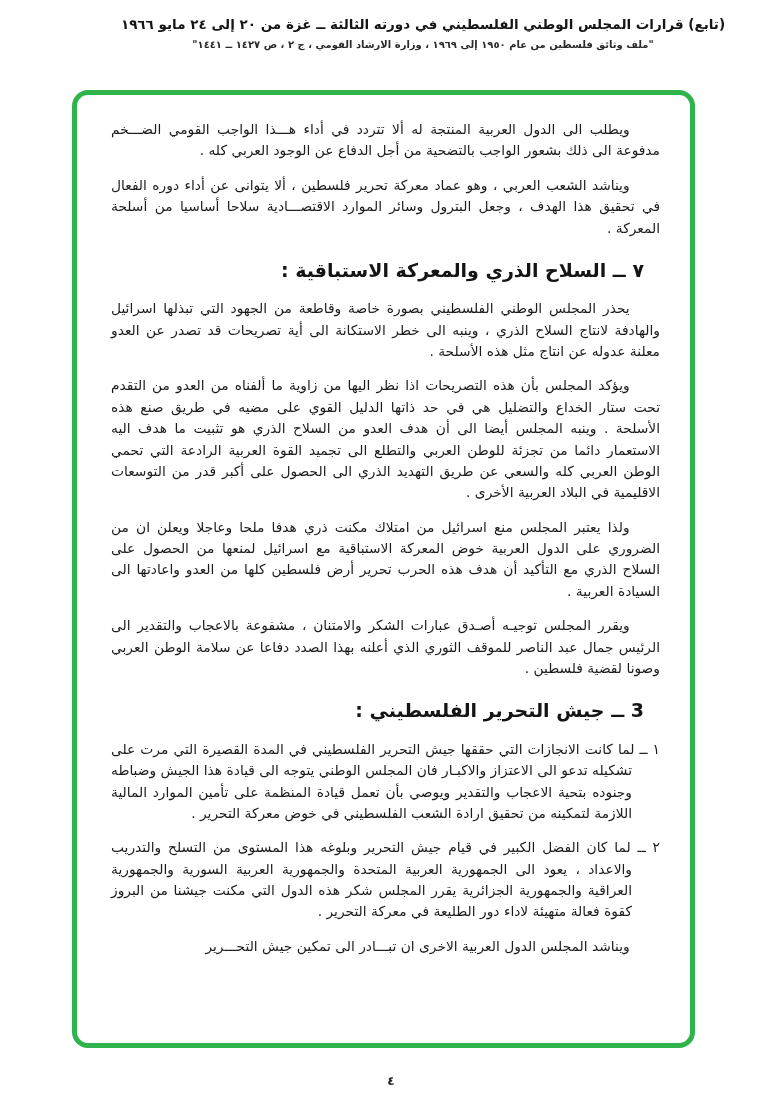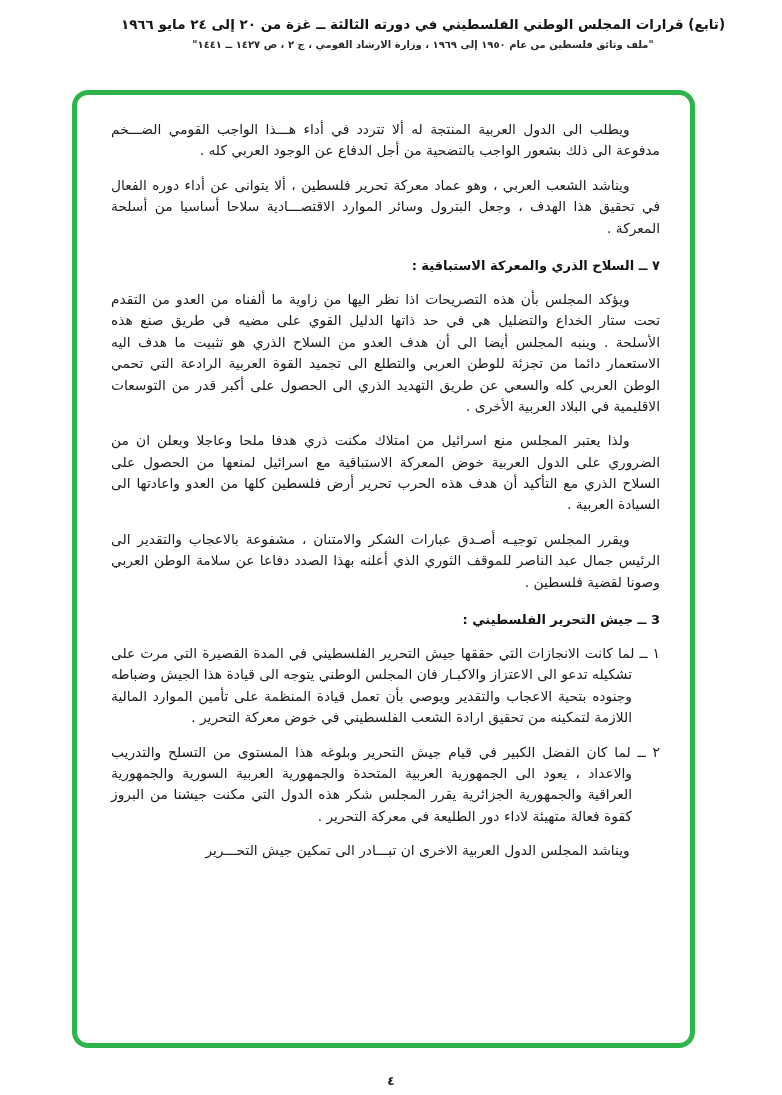--- a/index.html
+++ b/index.html
@@ -54,22 +54,22 @@
     font-size: 13.8px;
     line-height: 1.55;
     color: #1c1c1c;
     text-align: justify;
   }
   .para {
     margin: 0 0 13px 0;
     text-indent: 2.2em;
   }
   .section-heading {
-    margin: 17px 0 13px 0;
-    font-size: 13px;
+    margin: 17px 16px 13px 0;
+    font-size: 19px;
     font-weight: 700;
     text-indent: 0;
     color: #141414;
   }
   .list-item {
     margin: 0 0 13px 0;
     padding-right: 28px;
     text-indent: -28px;
   }
   .doc-footer {
@@ -97,20 +97,21 @@
 
   <div class="green-frame">
     <div class="doc-body">
 
       <p class="para">ويطلب الى الدول العربية المنتجة له ألا تتردد في أداء هـــذا الواجب القومي الضـــخم مدفوعة الى ذلك بشعور الواجب بالتضحية من أجل الدفاع عن الوجود العربي كله .</p>
 
       <p class="para">ويناشد الشعب العربي ، وهو عماد معركة تحرير فلسطين ، ألا يتوانى عن أداء دوره الفعال في تحقيق هذا الهدف ، وجعل البترول وسائر الموارد الاقتصـــادية سلاحا أساسيا من أسلحة المعركة .</p>
 
       <h2 class="section-heading">٧ ــ السلاح الذري والمعركة الاستباقية :</h2>
 
+      <p class="para">يحذر المجلس الوطني الفلسطيني بصورة خاصة وقاطعة من الجهود التي تبذلها اسرائيل والهادفة لانتاج السلاح الذري ، وينبه الى خطر الاستكانة الى أية تصريحات قد تصدر عن العدو معلنة عدوله عن انتاج مثل هذه الأسلحة .</p>
 
       <p class="para">ويؤكد المجلس بأن هذه التصريحات اذا نظر اليها من زاوية ما ألفناه من العدو من التقدم تحت ستار الخداع والتضليل هي في حد ذاتها الدليل القوي على مضيه في طريق صنع هذه الأسلحة . وينبه المجلس أيضا الى أن هدف العدو من السلاح الذري هو تثبيت ما هدف اليه الاستعمار دائما من تجزئة للوطن العربي والتطلع الى تجميد القوة العربية الرادعة التي تحمي الوطن العربي كله والسعي عن طريق التهديد الذري الى الحصول على أكبر قدر من التوسعات الاقليمية في البلاد العربية الأخرى .</p>
 
       <p class="para">ولذا يعتبر المجلس منع اسرائيل من امتلاك مكنت ذري هدفا ملحا وعاجلا ويعلن ان من الضروري على الدول العربية خوض المعركة الاستباقية مع اسرائيل لمنعها من الحصول على السلاح الذري مع التأكيد أن هدف هذه الحرب تحرير أرض فلسطين كلها من العدو واعادتها الى السيادة العربية .</p>
 
       <p class="para">ويقرر المجلس توجيـه أصـدق عبارات الشكر والامتنان ، مشفوعة بالاعجاب والتقدير الى الرئيس جمال عبد الناصر للموقف الثوري الذي أعلنه بهذا الصدد دفاعا عن سلامة الوطن العربي وصونا لقضية فلسطين .</p>
 
       <h2 class="section-heading">3 ــ جيش التحرير الفلسطيني :</h2>
 
       <p class="list-item">١ ــ لما كانت الانجازات التي حققها جيش التحرير الفلسطيني في المدة القصيرة التي مرت على تشكيله تدعو الى الاعتزاز والاكبـار فان المجلس الوطني يتوجه الى قيادة هذا الجيش وضباطه وجنوده بتحية الاعجاب والتقدير ويوصي بأن تعمل قيادة المنظمة على تأمين الموارد المالية اللازمة لتمكينه من تحقيق ارادة الشعب الفلسطيني في خوض معركة التحرير .</p>

